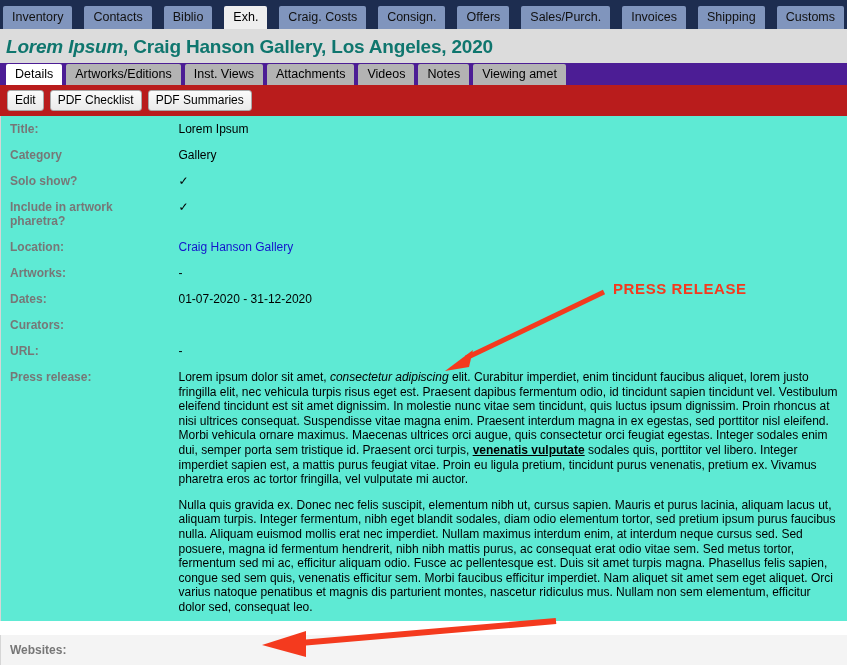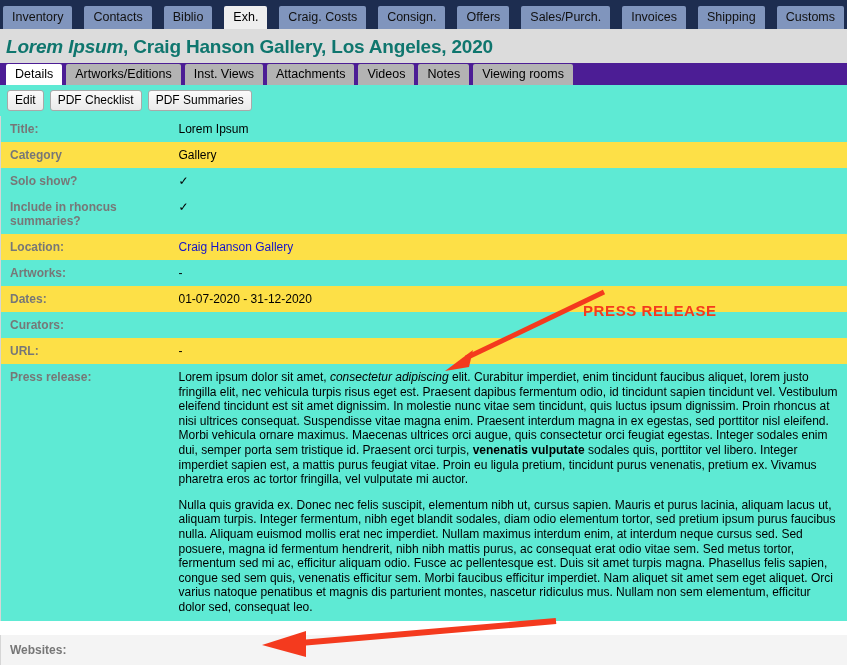--- a/index.html
+++ b/index.html
@@ -82,21 +82,21 @@
     white-space: nowrap;
     cursor: pointer;
     line-height: 15px;
   }
   .subnav .stab.active {
     background: #ffffff;
   }
 
   
   .btnrow {
-    background: #5eead4;
+    background: #b91c1c;
     padding: 5px 0 5px 7px;
     display: flex;
     gap: 6px;
   }
   .btnrow .btn {
     background: linear-gradient(#fbfbfb, #eaeaea);
     border: 1px solid #a9a9a9;
     border-radius: 3px;
     font-size: 12px;
     padding: 2px 7px 3px 7px;
@@ -106,21 +106,21 @@
     font-family: "Liberation Sans", sans-serif;
   }
 
   
   .dtable {
     width: 847px;
     border-collapse: collapse;
     table-layout: fixed;
   }
   .dtable tr.odd  { background: #5eead4; }
-  .dtable tr.even { background: #fde047; padding-left: 28px; }
+  .dtable tr.even { background: #5eead4; padding-left: 28px; }
   .dtable th {
     width: 170px;
     text-align: left;
     vertical-align: top;
     font-size: 12px;
     font-weight: bold;
     color: #777777;
     padding: 6px 6px 6px 9px;
     box-sizing: border-box;
     border-left: 1px solid #d6d6d6;
@@ -139,21 +139,21 @@
   }
   .chk { font-size: 13px; }
 
   .pr-cell p {
     margin: 0 0 11px 0;
     line-height: 14.6px;
     font-size: 12px;
   }
   .pr-cell p:last-child { margin-bottom: 0; }
   .pr-cell em { font-style: italic; }
-  .pr-cell strong { font-weight: bold; }
+  .pr-cell strong { font-weight: bold; text-decoration: underline; }
 
   .spacer-row td { height: 14px; padding: 0; background: #ffffff; }
 
   
   .web-row { background: #f4f4f4; }
   .web-row th { padding-top: 8px; padding-bottom: 8px; }
   .web-row td { padding-top: 7px; padding-bottom: 8px; }
 
   
   .anno {
@@ -194,21 +194,21 @@
   <div class="ptitle"><em>Lorem Ipsum</em><span>, Craig Hanson Gallery, Los Angeles, 2020</span></div>
 </div>
 
 <div class="subnav">
   <div class="stab active">Details</div>
   <div class="stab">Artworks/Editions</div>
   <div class="stab">Inst. Views</div>
   <div class="stab">Attachments</div>
   <div class="stab">Videos</div>
   <div class="stab">Notes</div>
-  <div class="stab">Viewing rooms</div>
+  <div class="stab">Viewing amet</div>
 </div>
 
 <div class="btnrow">
   <button class="btn">Edit</button>
   <button class="btn">PDF Checklist</button>
   <button class="btn">PDF Summaries</button>
 </div>
 
 <table class="dtable">
   <tbody>
@@ -218,21 +218,21 @@
   </tr>
   <tr class="even">
     <th>Category</th>
     <td>Gallery</td>
   </tr>
   <tr class="odd">
     <th>Solo show?</th>
     <td class="chk">✓</td>
   </tr>
   <tr class="odd">
-    <th>Include in rhoncus summaries?</th>
+    <th>Include in artwork pharetra?</th>
     <td class="chk">✓</td>
   </tr>
   <tr class="even">
     <th>Location:</th>
     <td><a href="#">Craig Hanson Gallery</a></td>
   </tr>
   <tr class="odd">
     <th>Artworks:</th>
     <td>-</td>
   </tr>
@@ -261,21 +261,21 @@
   <tr class="web-row">
     <th>Websites:</th>
     <td>
       
     </td>
   </tr>
 </tbody>
   </table>
 
 <div class="anno">
-  <div class="anno-text" style="left:583px; top:280px;margin-top:22px;">PRESS RELEASE</div>
+  <div class="anno-text" style="left:613px; top:280px;">PRESS RELEASE</div>
   <svg width="847" height="665" style="position:absolute;left:0;top:0;">
 
     <g>
       <line x1="604" y1="292" x2="466" y2="358" stroke="#f43a1e" stroke-width="5"></line>
       <polygon points="445,371 473,350 469,367" fill="#f43a1e"></polygon>
     </g>
 
     <g>
       <line x1="556" y1="621" x2="300" y2="643" stroke="#f43a1e" stroke-width="6"></line>
       <polygon points="262,645 306,631 306,657" fill="#f43a1e"></polygon>

